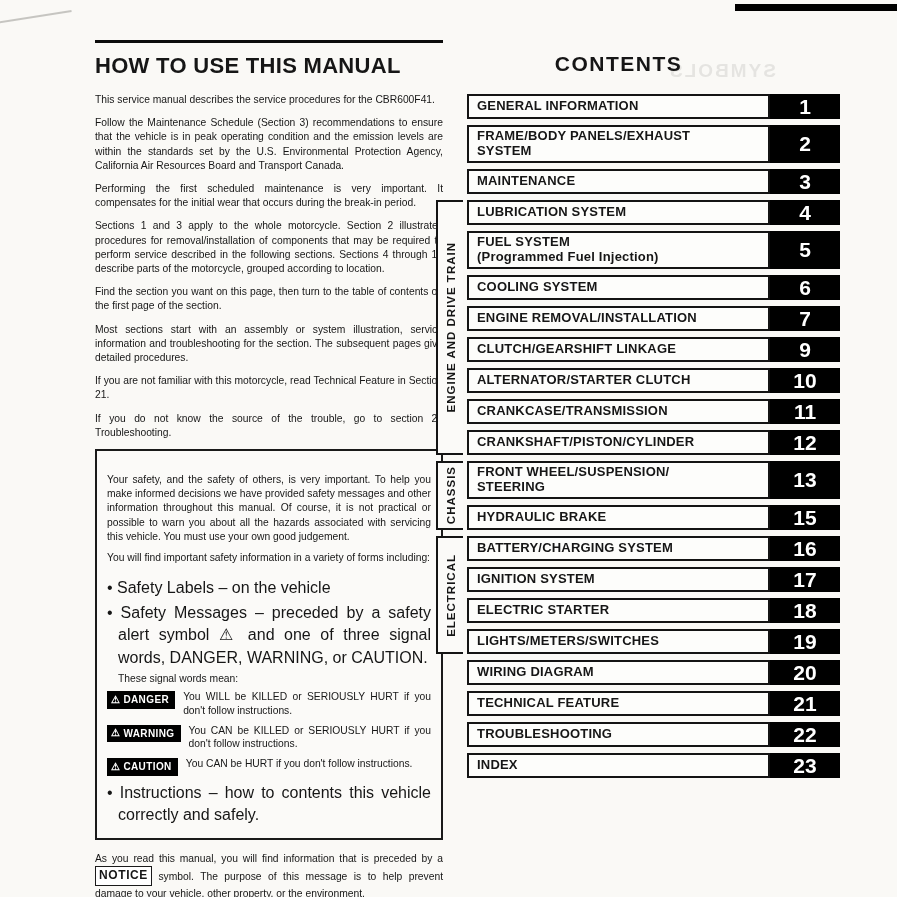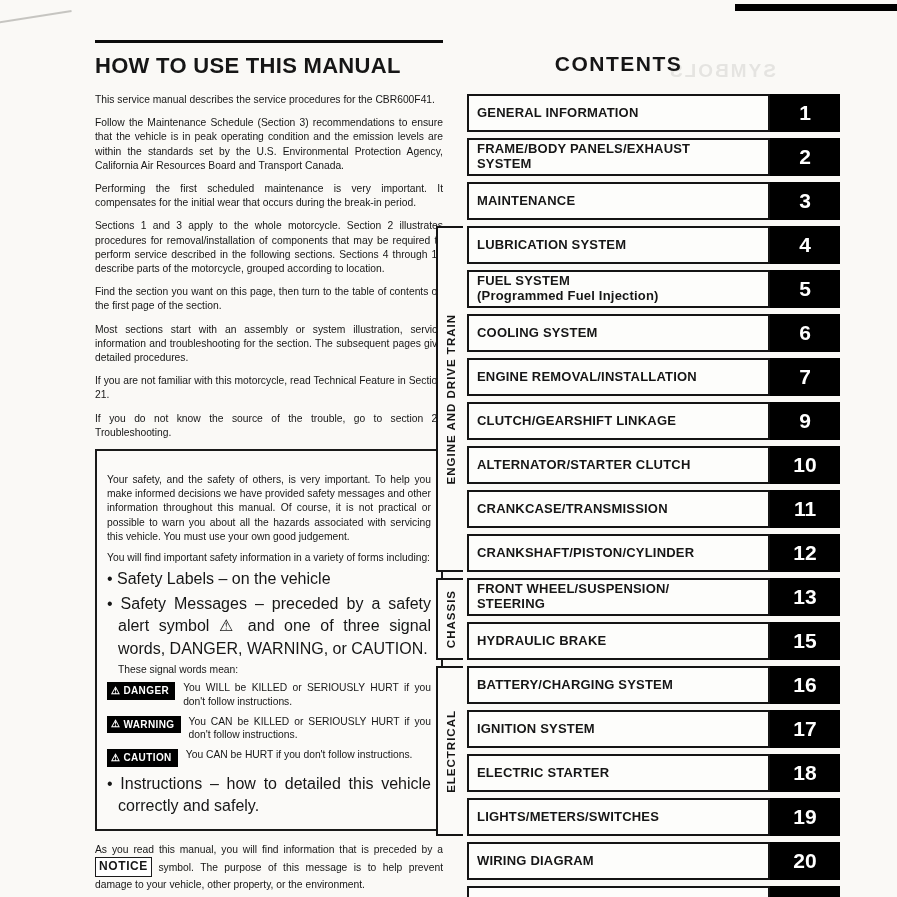--- a/index.html
+++ b/index.html
@@ -38,21 +38,21 @@
   
   .contents{position:absolute; left:467px; top:52px; width:373px;}
   .contents-title{font-size:21px; font-weight:bold; letter-spacing:1.5px; text-align:center; margin:0 70px 18px 0;}
   .rows{display:flex; flex-direction:column; gap:6px;}
   .group{position:relative; display:flex; flex-direction:column; gap:6px;}
   .group-label{position:absolute; left:-31px; top:0; bottom:0; width:27px; box-sizing:border-box;
                border:2px solid #141414; border-right:none;
                display:flex; align-items:center; justify-content:center; background:#fbfaf8;}
   .group-label span{writing-mode:vertical-rl; transform:rotate(180deg); font-weight:bold;
                     font-size:11.5px; letter-spacing:1px; white-space:nowrap;}
-  .row{display:flex; align-items:stretch; height:38px;}
+  .row{display:flex; align-items:stretch; height:25px;}
   .row.double{height:38px;}
   .row-label{flex:1; box-sizing:border-box; border:2px solid #141414; background:#fdfdfb;
              display:flex; flex-direction:column; justify-content:center; padding:1px 8px;}
   .row-label span{font-size:13px; font-weight:bold; line-height:1.15; letter-spacing:.2px; white-space:nowrap;}
   .row-num{width:70px; background:#000; color:#fff; display:flex; align-items:center; justify-content:center;
            font-weight:bold; font-size:21px;}
 </style>
 </head>
 <body>
 
@@ -72,21 +72,21 @@
         <p class="para">Performing the first scheduled maintenance is very important.  It compensates for the initial wear that occurs during the break-in period.</p>
         <p class="para">Sections 1 and 3 apply to the whole motorcycle.  Section 2 illustrates procedures for removal/installation of components that may be required to perform service described in the following sections.  Sections 4 through 19 describe parts of the motorcycle, grouped according to location.</p>
         <p class="para">Find the section you want on this page, then turn to the table of contents on the first page of the section.</p>
         <p class="para">Most sections start with an assembly or system illustration, service information and troubleshooting for the section.  The subsequent pages give detailed procedures.</p>
         <p class="para">If you are not familiar with this motorcycle, read Technical Feature in Section 21.</p>
         <p class="para">If you do not know the source of the trouble, go to section 22 Troubleshooting.</p>
       </div>
 
     <div class="safety-box">
       <p class="para">Your safety, and the safety of others, is very important. To help you make informed decisions we have provided safety messages and other information throughout this manual. Of course, it is not practical or possible to warn you about all the hazards associated with servicing this vehicle. You must use your own good judgement.</p>
-      <p class="para" style="margin-bottom:3px;">You will find important safety information in a variety of forms including:</p>
+      <p class="para" style="margin-bottom:12px;">You will find important safety information in a variety of forms including:</p>
       <div>
           <div class="bullet">Safety Labels – on the vehicle</div>
           <div class="bullet">Safety Messages – preceded by a safety alert symbol ⚠ and one of three signal words, DANGER, WARNING, or CAUTION.</div>
         </div>
       <p class="para indented" style="margin-bottom:4px;">These signal words mean:</p>
       <div>
           <div class="signal-row">
             <span class="signal-badge">
               <span class="tri">⚠</span>
               <span>DANGER</span>
@@ -101,21 +101,21 @@
             <span class="signal-text">You CAN be KILLED or SERIOUSLY HURT if you don't follow instructions.</span>
           </div>
           <div class="signal-row">
             <span class="signal-badge">
               <span class="tri">⚠</span>
               <span>CAUTION</span>
             </span>
             <span class="signal-text">You CAN be HURT if you don't follow instructions.</span>
           </div>
         </div>
-      <div class="bullet" style="margin-top:6px;">Instructions – how to detailed this vehicle correctly and safely.</div>
+      <div class="bullet" style="margin-top:6px;">Instructions – how to contents this vehicle correctly and safely.</div>
     </div>
 
     <p class="notice-para">
       <span>As you read this manual, you will find information that is preceded by a</span>
       <span class="notice-chip">NOTICE</span>
       <span>symbol. The purpose of this message is to help prevent damage to your vehicle, other property, or the environment.</span>
     </p>
   </div>
 
   <div class="contents">

